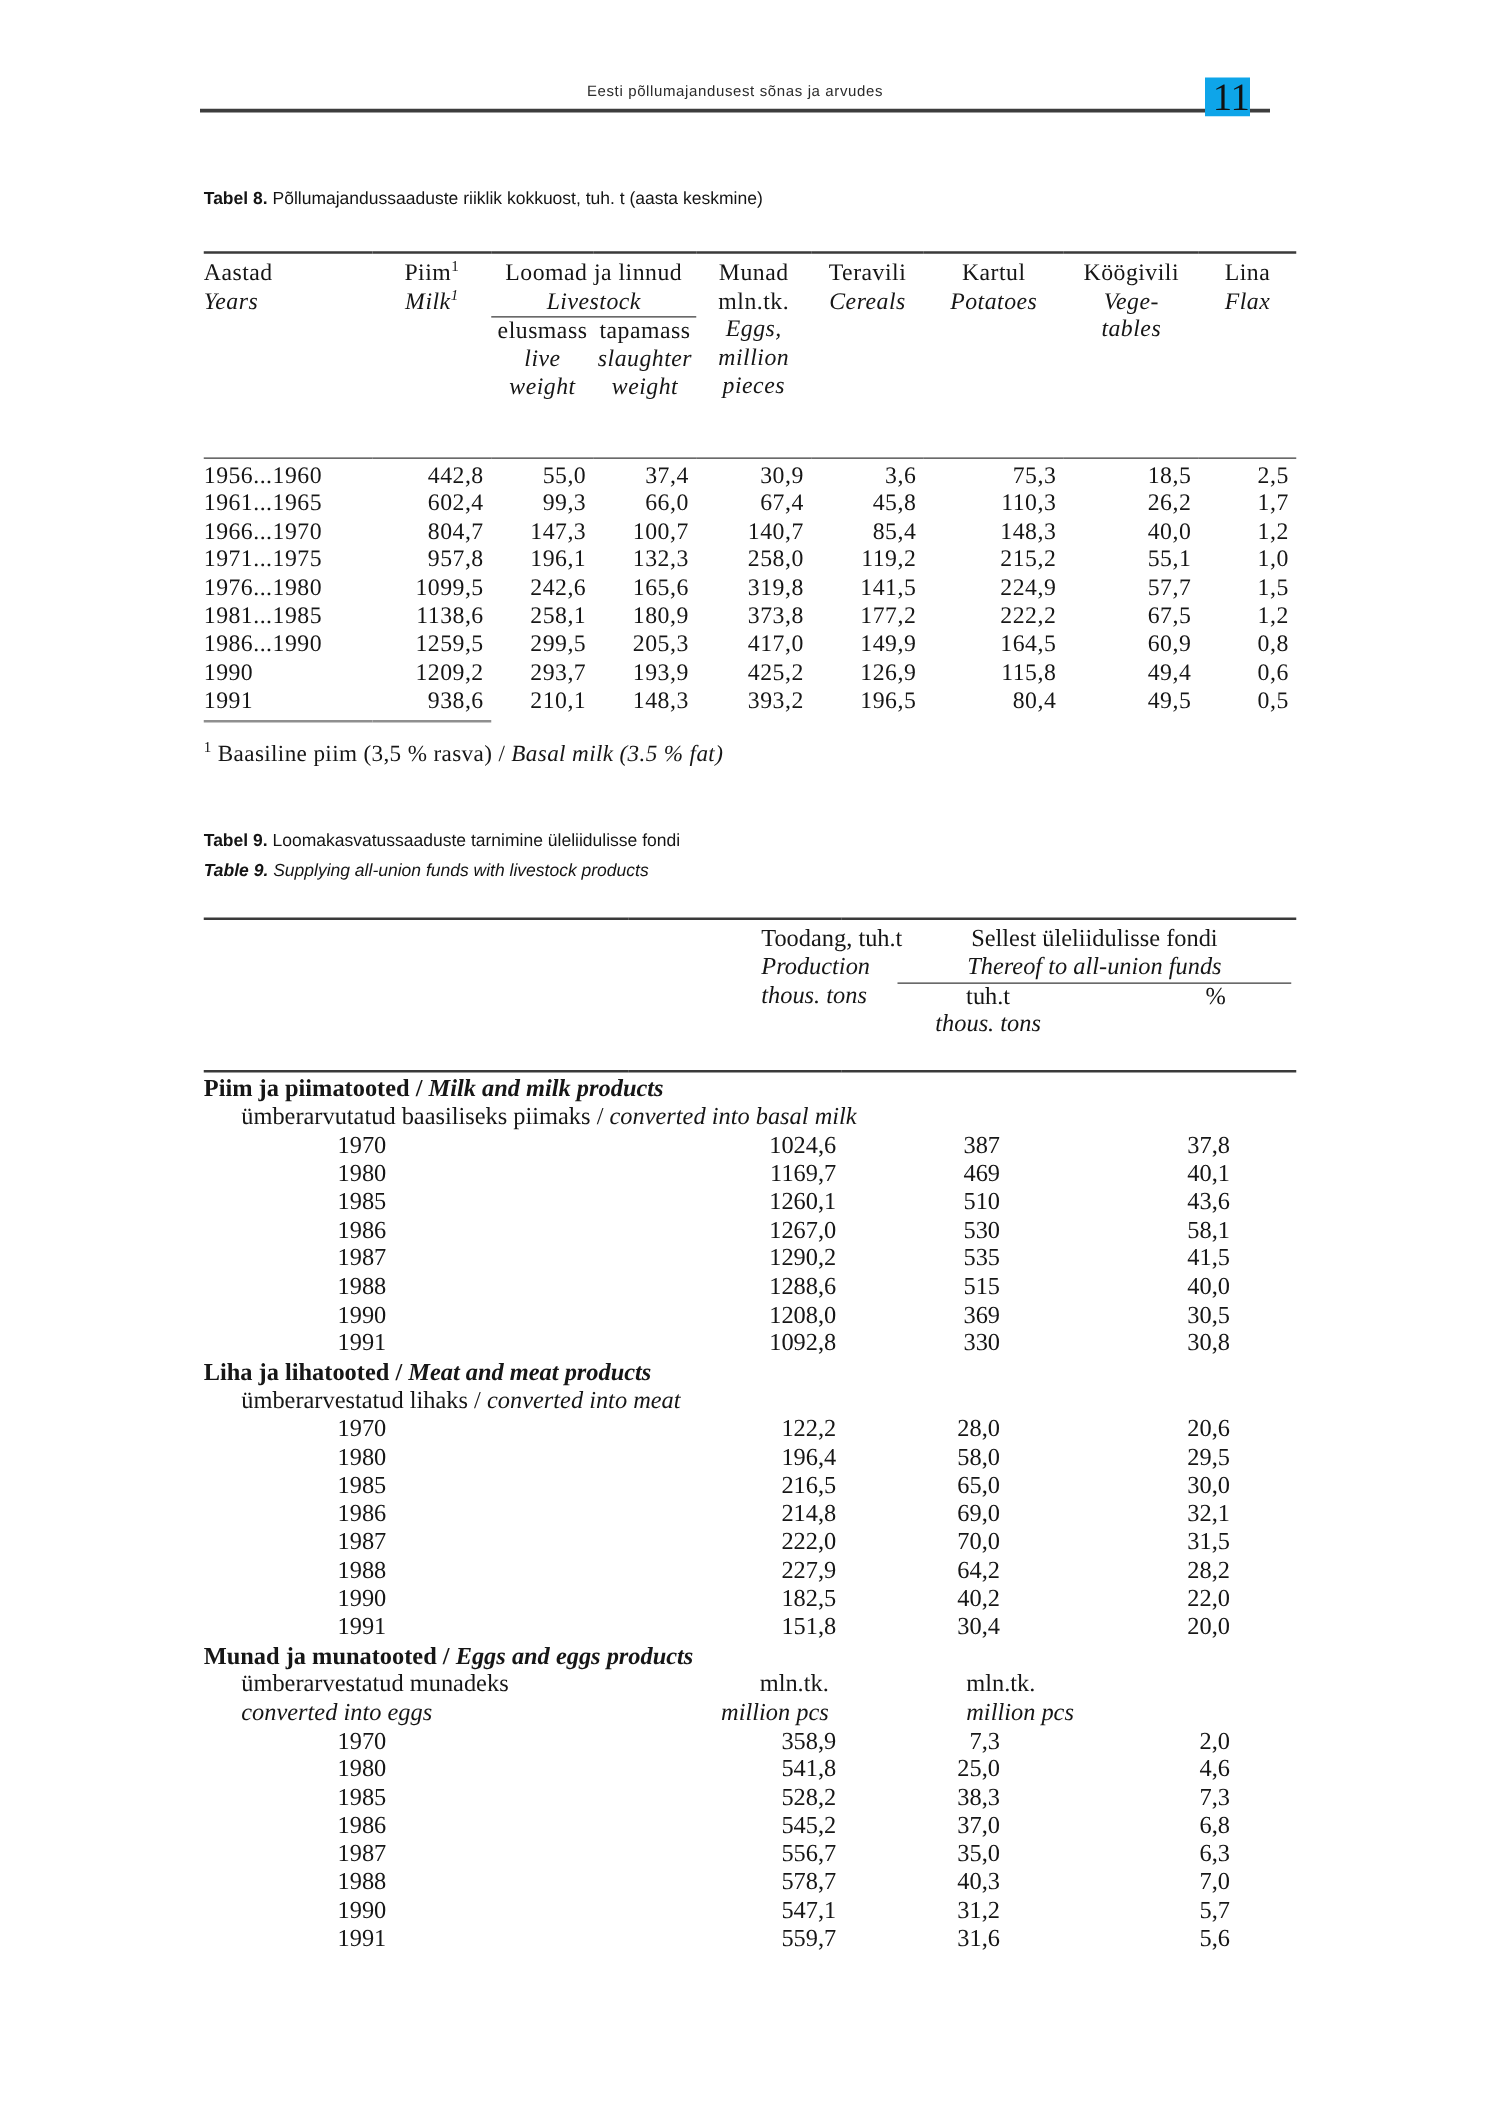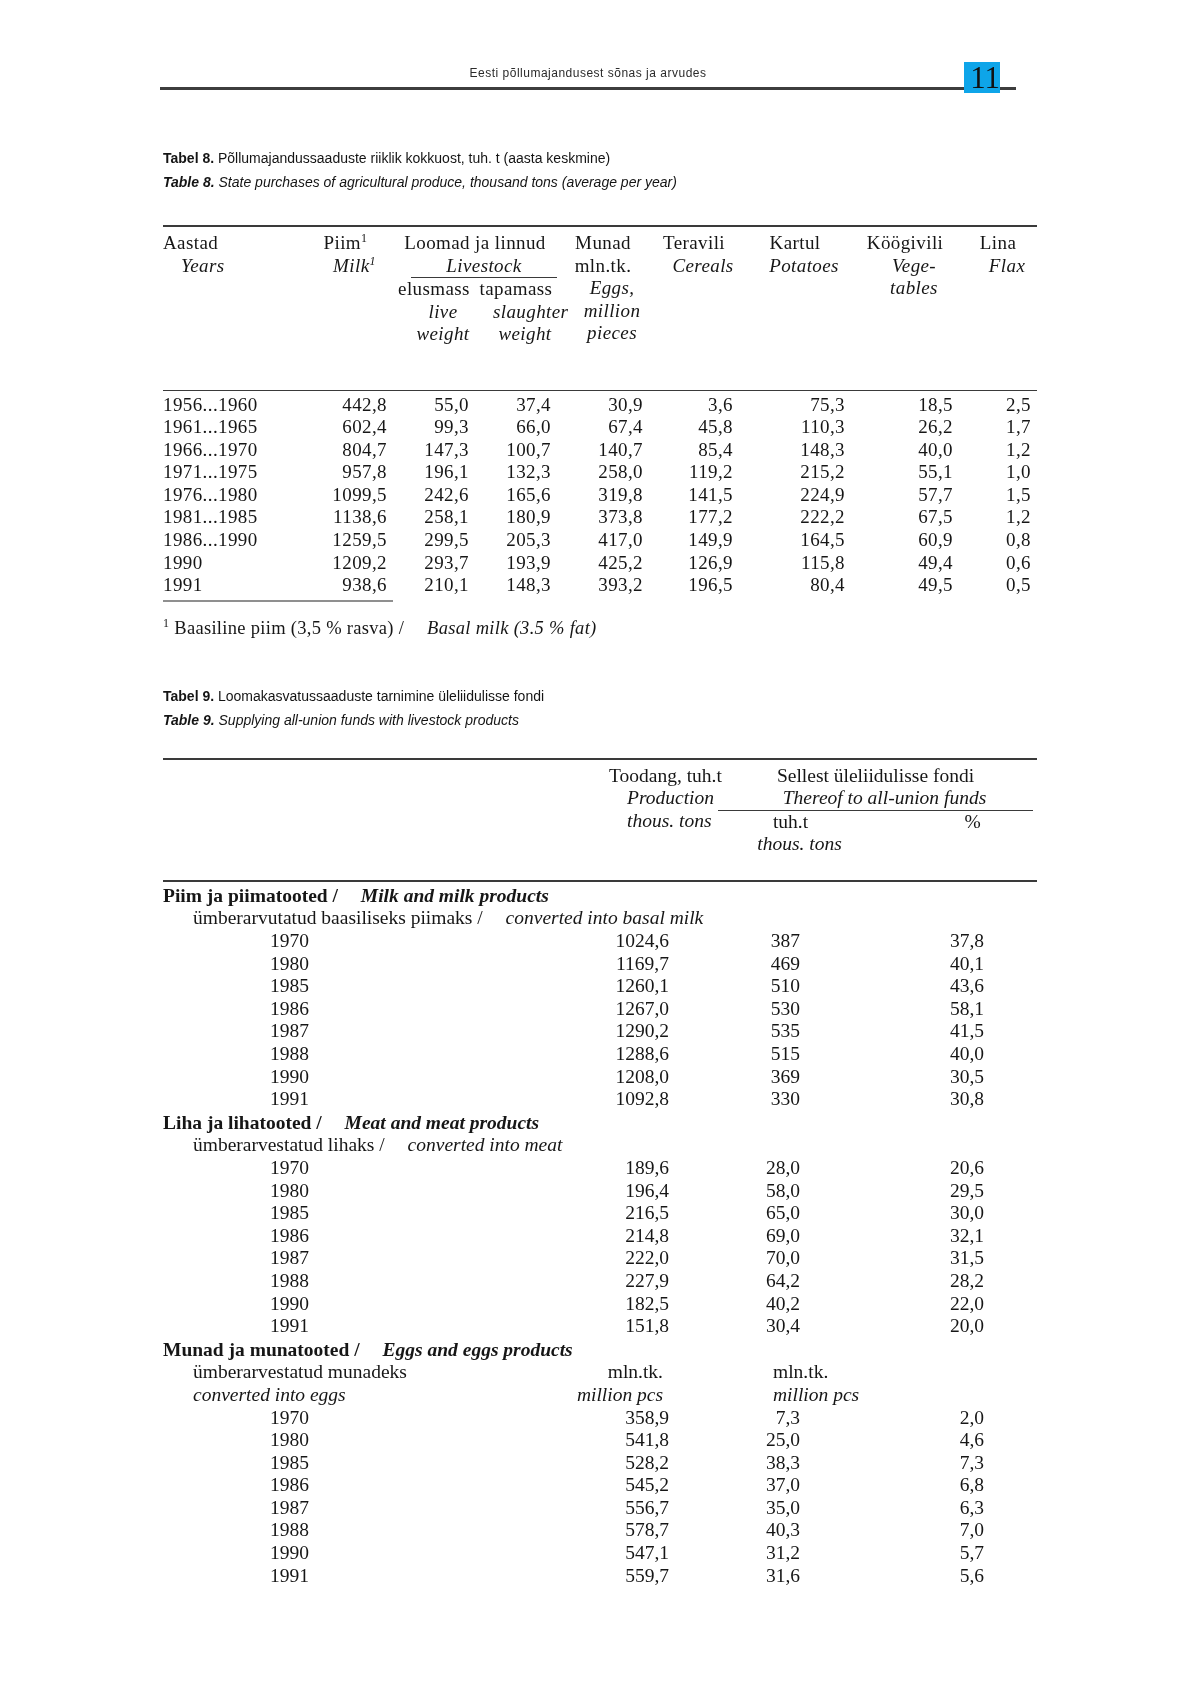--- a/index.html
+++ b/index.html
@@ -21,21 +21,21 @@
   .content { position:absolute; left:163px; top:0; width:874px; }
   
   .tbl-title { margin:0; font-family:"Liberation Sans","DejaVu Sans",sans-serif;
     font-size:14px; line-height:24px; color:#141414; }
   .tbl-title.first8 { margin-top:146px; }
   .tbl-title .lbl { font-weight:bold; }
   .en { font-style:italic; }
   
   table { border-collapse:collapse; table-layout:fixed; width:874px; }
   th, td { padding:0; font-weight:normal; vertical-align:top; }
-  .i { font-style:italic;margin-left:18px; }
+  .i { font-style:italic; }
   .b { font-weight:bold; }
   sup { font-size:12px; line-height:0; }
   
   .t8 { margin-top:31px; border-top:2px solid #3a3a3a; font-size:19px; }
   .t8 thead th { border-bottom:1.8px solid #3a3a3a; padding-top:5px; padding-bottom:44px;
     text-align:center; line-height:22.5px; letter-spacing:0.4px; white-space:nowrap; }
   .t8 thead th.left { text-align:left; }
   .t8 .grp-underline { border-bottom:1.5px solid #3a3a3a; }
   .t8 .subcols { display:flex; }
   .t8 .subcol { width:50%; text-align:center; line-height:22.5px; }
@@ -75,21 +75,20 @@
 <div class="page">
 
   <div class="running-head">
     <span class="rh-title">Eesti põllumajandusest sõnas ja arvudes</span>
     <span class="rh-page">11</span>
   </div>
 
   <div class="content">
 
     <p class="tbl-title first8"><span class="lbl">Tabel 8.</span> <span>Põllumajandussaaduste riiklik kokkuost, tuh. t (aasta keskmine)</span></p>
-    <p class="tbl-title en"><span class="lbl">Table 8.</span> <span>State purchases of agricultural produce, thousand tons (average per year)</span></p>
 
     <table class="t8">
       <colgroup>
         <col style="width:135px">
           <col style="width:95px">
           <col style="width:82px">
         <col style="width:82px">
           <col style="width:92px">
           <col style="width:90px">
         <col style="width:112px">
@@ -345,21 +344,21 @@
               <td class="c4">30,8</td>
             </tr>
             <tr class="sec-row">
               <td class="sec" colspan="4"><span class="b">Liha ja lihatooted</span><span class="b"> / </span><span class="b i">Meat and meat products</span></td>
             </tr>
             <tr class="sub-row">
               <td class="sub" colspan="4"><span>ümberarvestatud lihaks</span><span> / </span><span class="i">converted into meat</span></td>
             </tr>
             <tr>
               <td class="yr">1970</td>
-              <td class="c2">189,6</td>
+              <td class="c2">122,2</td>
               <td class="c3">28,0</td>
               <td class="c4">20,6</td>
             </tr>
             <tr>
               <td class="yr">1980</td>
               <td class="c2">196,4</td>
               <td class="c3">58,0</td>
               <td class="c4">29,5</td>
             </tr>
             <tr>

